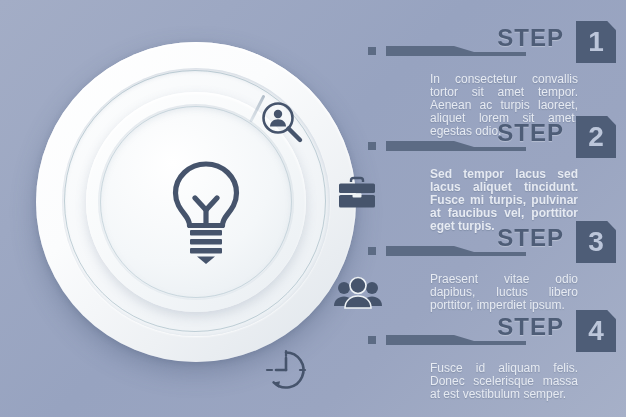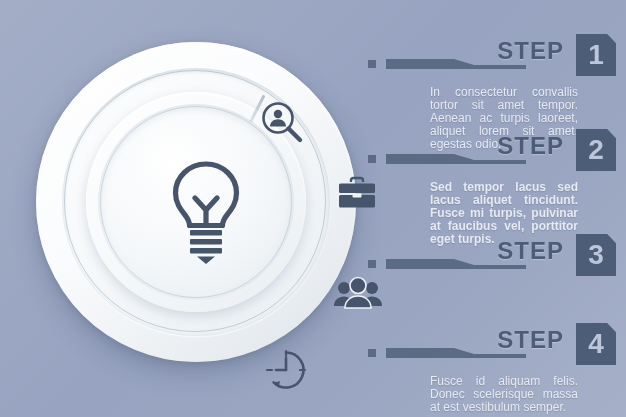--- a/index.html
+++ b/index.html
@@ -98,21 +98,21 @@
   #icon-person-search { left: 222px; top: 56px; width: 48px; height: 48px; }
   #icon-briefcase     { left: 297px; top: 128px; width: 48px; height: 48px; }
   #icon-people        { left: 296px; top: 230px; width: 52px; height: 46px; }
   #icon-clock-history { left: 226px; top: 304px; width: 48px; height: 48px; }
   #icon-lightbulb     { left: 125px; top: 115px; width: 90px; height: 110px; }
 
   
   #steps {
     position: absolute;
     left: 368px;
-    top: 16px;
+    top: 3px;
     width: 258px;
     height: 347px;
   }
   .step {
     position: absolute;
     left: 0;
     width: 258px;
   }
   #step-0 { top: 18px; }
   #step-1 { top: 113px; }
@@ -315,20 +315,21 @@
       <div class="step-head">
         <div class="step-connector">
           <div class="conn-dot"></div>
           <div class="conn-bar"></div>
           <div class="conn-taper"></div>
           <div class="conn-line"></div>
         </div>
         <div class="step-label">STEP</div>
         <div class="step-badge">3</div>
       </div>
+      <div class="step-body">Praesent vitae odio dapibus, luctus libero porttitor, imperdiet ipsum.</div>
     </div>
 
     <div class="step" id="step-3">
       <div class="step-head">
         <div class="step-connector">
           <div class="conn-dot"></div>
           <div class="conn-bar"></div>
           <div class="conn-taper"></div>
           <div class="conn-line"></div>
         </div>

